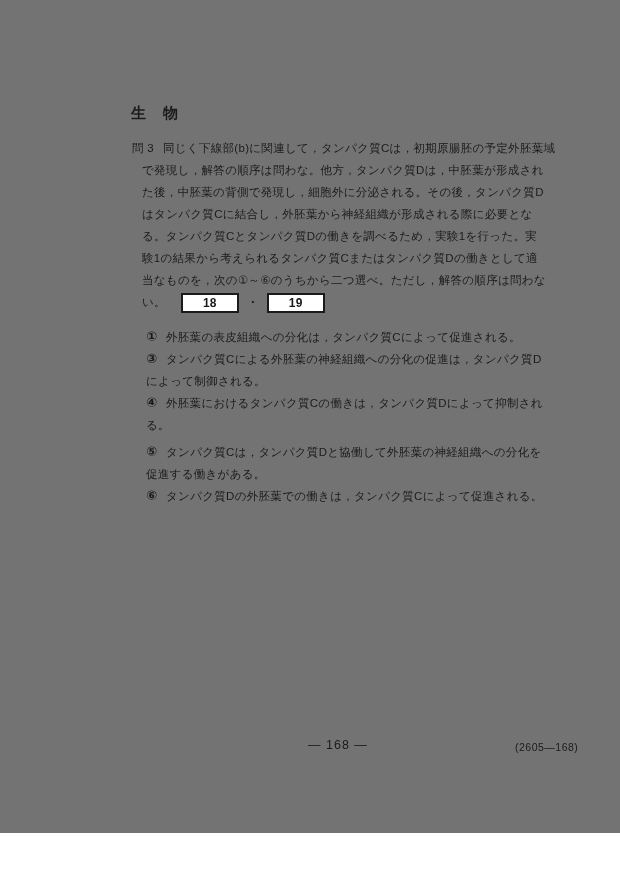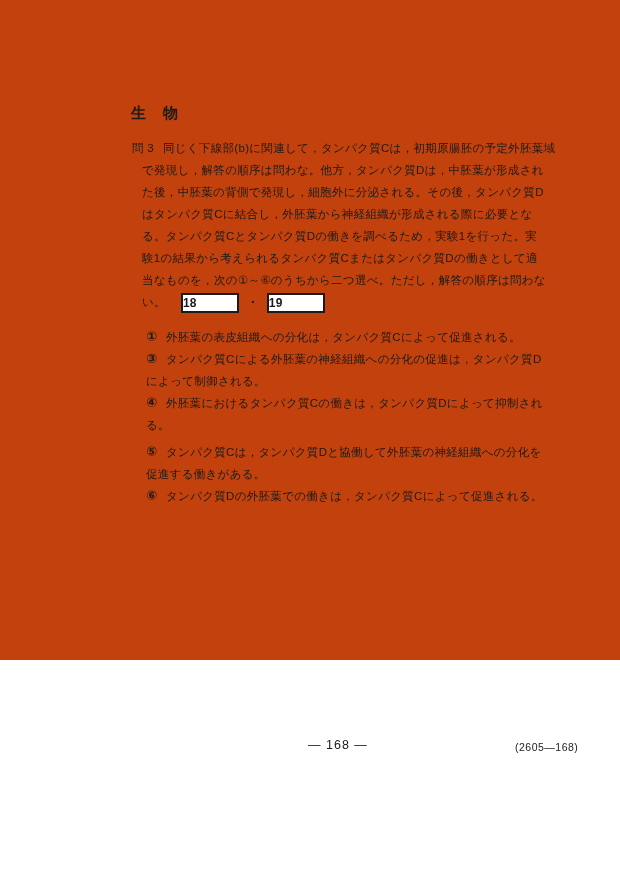--- a/index.html
+++ b/index.html
@@ -6,41 +6,41 @@
   html, body { background: #ffffff; }
   body {
     width: 620px; height: 876px;
     font-family: "Liberation Sans", "DejaVu Sans", sans-serif;
     color: #1b1b1b;
     position: relative;
     overflow: hidden;
   }
   .page {
     position: absolute; left: 0; top: 0;
-    width: 620px; height: 660px;
-    background: #c2410c;
+    width: 620px; height: 833px;
+    background: #737373;
     padding-left: 41px;
   }
   .subject {
     position: absolute; left: 131px; top: 104px;
     font-size: 15px; font-weight: bold; letter-spacing: 1px;
   }
   .question {
     position: absolute; left: 132px; top: 137px; width: 416px;
     font-size: 11.5px; line-height: 22px;
     letter-spacing: 0.3px;
   }
   .q-line { white-space: nowrap; }
   .q-line.cont { padding-left: 10px; }
   .qlabel { margin-right: 9px; }
   .ansline .ansbox {
     display: inline-block;
     width: 58px; height: 20px;
     border: 2px solid #1b1b1b;
-    text-align: left;
+    text-align: center;
     font-size: 12px; font-weight: bold;
     line-height: 16px;
     vertical-align: middle;
     margin-left: 15px;
     background: #ffffff;
   }
   .ansline .sep { margin-left: 8px; font-weight: bold; }
   .ansline .sep + .ansbox { margin-left: 8px; }
   .options {
     position: absolute; left: 146px; top: 326px; width: 404px;

